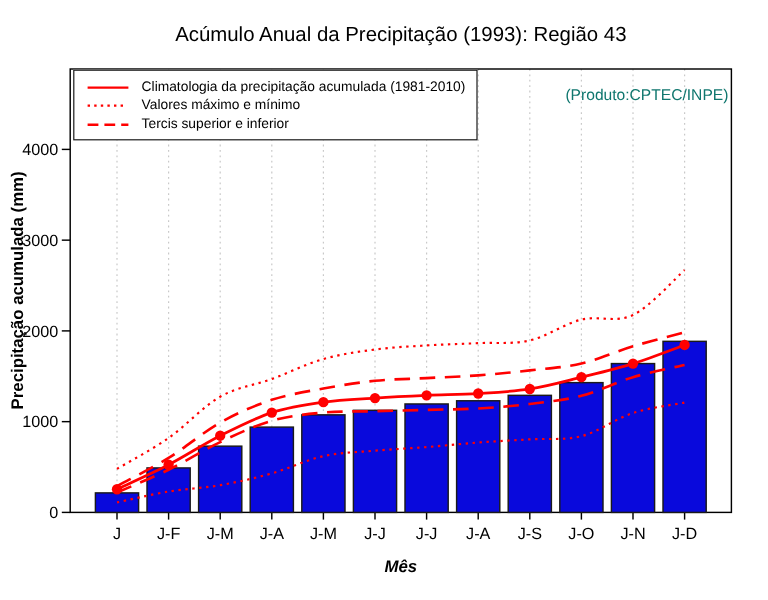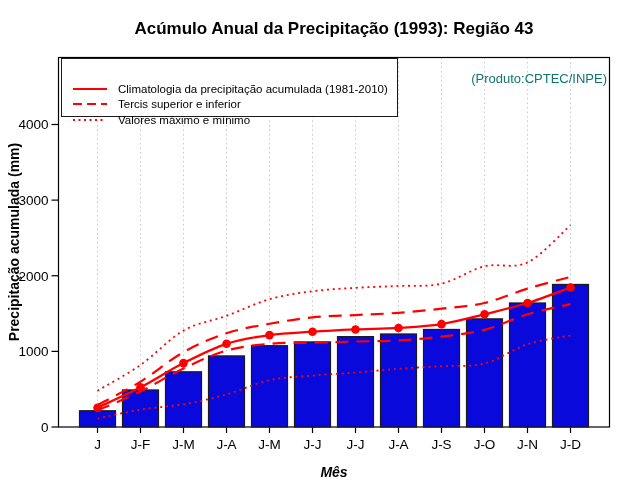--- a/index.html
+++ b/index.html
@@ -1,28 +1,28 @@
 <!DOCTYPE html>
 <html><head>
 <meta charset="utf-8">
 <style>
   html,body{margin:0;padding:0;background:#fff;}
   .fig{position:relative;width:640px;height:500px;background:#fff;overflow:hidden;
        font-family:"Liberation Sans",sans-serif;}
   .fig svg.plot{position:absolute;left:0;top:0;}
   .chart-title{position:absolute;left:334px;top:19px;transform:translateX(-50%);
-       font-size:17px;font-weight:bold;color:#000;white-space:nowrap;}
+       font-size:17px;font-weight:normal;color:#000;white-space:nowrap;}
   .watermark{position:absolute;right:33px;top:71px;font-size:13px;color:#0f766e;
        white-space:nowrap;}
   .ylabel{position:absolute;left:14px;top:242px;transform:translate(-50%,-50%) rotate(-90deg);
        font-size:14px;font-weight:bold;white-space:nowrap;}
   .xlabel{position:absolute;left:334px;top:472px;transform:translate(-50%,-50%);
        font-size:14px;font-weight:bold;white-space:nowrap;font-style:italic;}
   .legend{position:absolute;left:61px;top:58px;width:337px;height:59px;box-sizing:border-box;
-       border:1px solid #1a1a1a;background:#fff;padding:22px 0 0 10px;}
+       border:1px solid #1a1a1a;background:#fff;padding:6px 0 0 10px;}
   .legend-row{display:flex;align-items:center;height:15.5px;}
   .legend-row svg{flex:0 0 36px;margin-right:10px;}
   .legend-label{font-size:11.5px;color:#000;white-space:nowrap;}
   .ln{stroke:#ff0000;stroke-width:2;fill:none;}
   .ln.dashed{stroke-dasharray:9 5;}
   .ln.dotted{stroke-dasharray:2 3.5;stroke-width:1.8;}
 </style>
 </head>
 <body>
 
@@ -114,26 +114,26 @@
 
   <div class="legend">
     <div class="legend-row">
       <svg width="36" height="6">
         <line class="ln" x1="1" y1="3" x2="35" y2="3"></line>
       </svg>
       <span class="legend-label">Climatologia da precipitação acumulada (1981-2010)</span>
     </div>
     <div class="legend-row">
       <svg width="36" height="6">
+        <line class="ln dotted" x1="1" y1="3" x2="31" y2="3"></line>
+      </svg>
+      <span class="legend-label">Valores máximo e mínimo</span>
+    </div>
+    <div class="legend-row">
+      <svg width="36" height="6">
         <line class="ln dashed" x1="1" y1="3" x2="35" y2="3"></line>
       </svg>
       <span class="legend-label">Tercis superior e inferior</span>
-    </div>
-    <div class="legend-row">
-      <svg width="36" height="6">
-        <line class="ln dotted" x1="1" y1="3" x2="31" y2="3"></line>
-      </svg>
-      <span class="legend-label">Valores máximo e mínimo</span>
     </div>
   </div>
 
   <div class="watermark">(Produto:CPTEC/INPE)</div>
 </div>
 
 </body></html>

